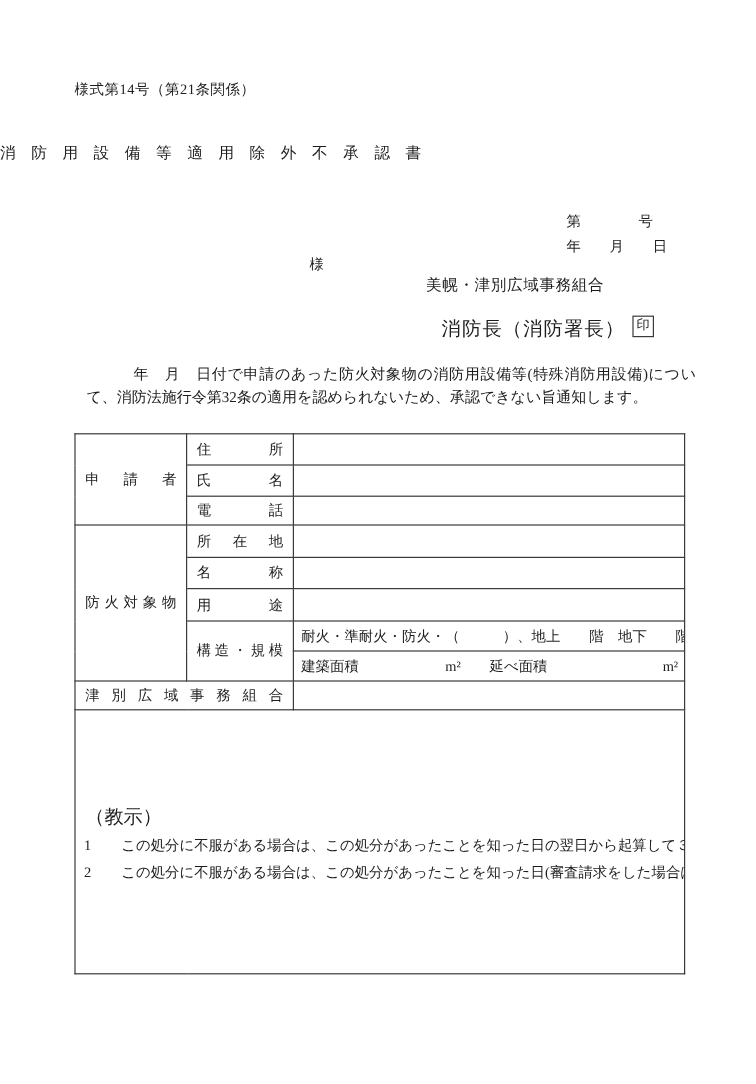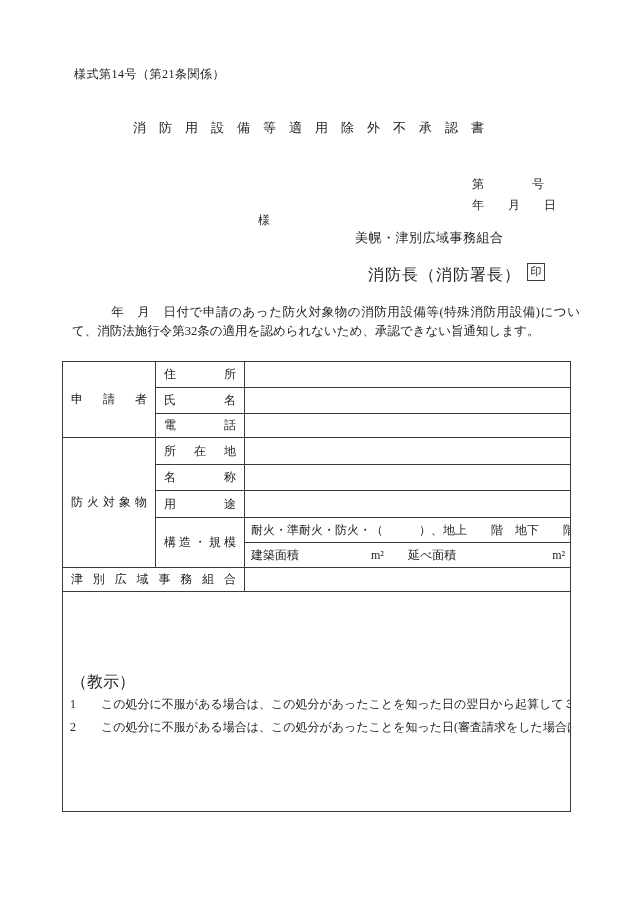--- a/index.html
+++ b/index.html
@@ -17,25 +17,25 @@
     position:relative;
     width:630px;
     height:903px;
     background:var(--page-bg);
     overflow:hidden;
     font-size:12px;
     line-height:1.4;
   }
   .form-number{
     position:absolute;left:62px;top:66px;
-    font-size:12px;letter-spacing:.5px;margin-left:12px;
+    font-size:12px;letter-spacing:.5px;
   }
   .doc-title{
     position:absolute;left:0;top:119px;width:100%;
-    text-align:center;font-size:13px;letter-spacing:13px;
+    text-align:left;font-size:13px;letter-spacing:13px;
   }
   .doc-meta{
     position:absolute;right:74px;top:174px;
     font-size:12px;line-height:21px;
   }
   .addressee{
     position:absolute;left:258px;top:212px;font-size:12px;
   }
   .org-name{
     position:absolute;left:355px;top:229px;font-size:13px;letter-spacing:.5px;

